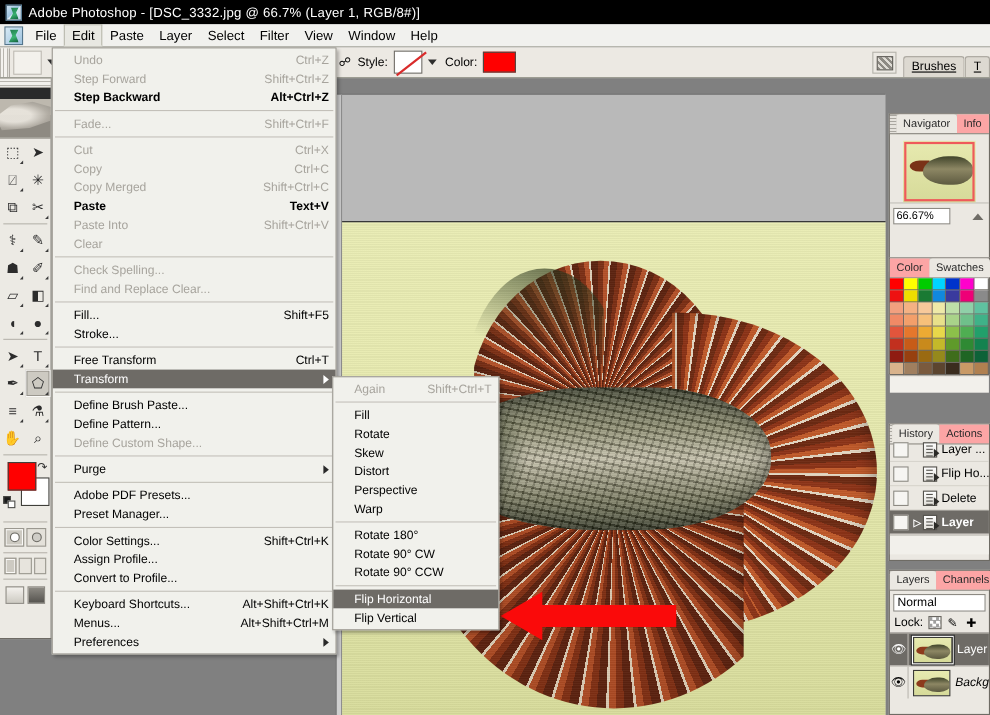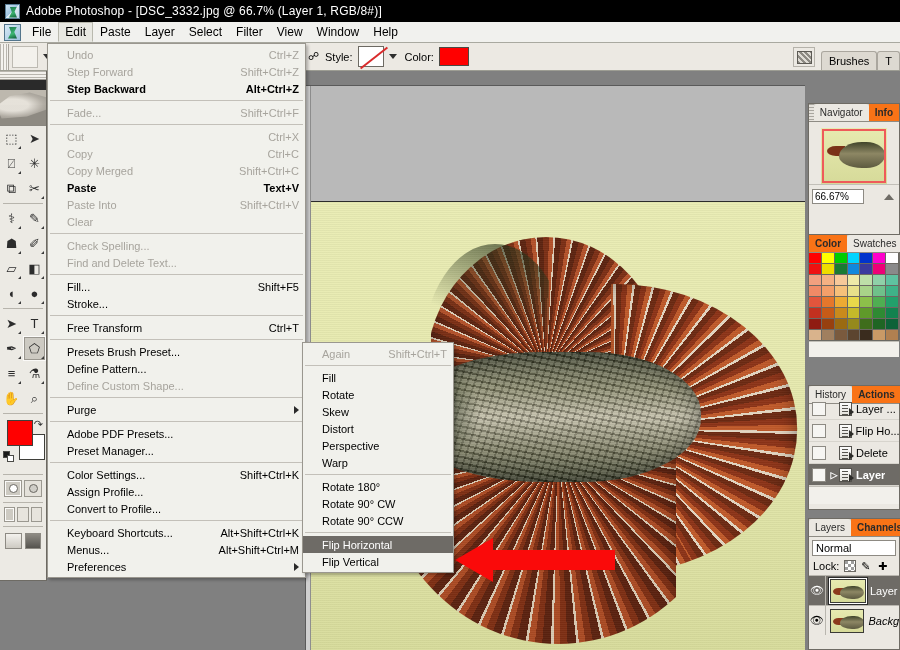--- a/index.html
+++ b/index.html
@@ -88,21 +88,21 @@
     background: #d92b2b; transform: rotate(-38deg); transform-origin: center;
   }
   .color-box { width: 30px; height: 19px; border: 1px solid #4a4a44; }
   .palwell-icon {
     width: 22px; height: 20px; background: #ece9e3; border: 1px solid #b5b2aa; position: relative;
   }
   .palwell-icon::before {
     content:""; position:absolute; left:3px; top:3px; width:13px; height:11px;
     background: repeating-linear-gradient(45deg,#8d8a83 0 2px,#dedbd4 2px 4px); border:1px solid #5c5a54;
   }
-  .well-tabs { display: flex; align-items: flex-end; height: 26px; margin-left: 6px; }
+  .well-tabs { display: flex; align-items: flex-end; height: 26px; margin-left: 6px; text-decoration: underline; }
   .well-tab {
     height: 19px; padding: 3px 7px 0 7px; font-size: 11px;
     background: #ddd9d1; border: 1px solid #aaa69e; border-bottom: none;
     border-radius: 3px 3px 0 0;
   }
 
   
   #toolbox {
     position: absolute; left: 0; top: 71px; width: 47px; height: 510px;
     background: #eceae4; border-right: 1px solid #6e6b64; border-bottom: 1px solid #6e6b64;
@@ -221,22 +221,21 @@
   }
 
   
   .palette {
     position: absolute; left: 808px; width: 92px;
     background: #ebe8e2; border: 1px solid #6e6b64;
   }
   .pal-tabs { display: flex; height: 18px; background: #c9c6bf; border-bottom: 1px solid #8e8b84; }
   .pal-tab {
     font-size: 10px; padding: 3px 6px 0 6px; color: #2a2a2a; white-space: nowrap;
-    background: #f97316;
-    font-weight: bold;
+    background: #fca5a5;
   }
   .pal-tab.active { background: #ebe8e2; border-radius: 3px 3px 0 0; font-weight: normal; }
   .pal-grip { width: 6px; background: repeating-linear-gradient(to bottom,#a9a69f 0 1px,#e6e3dd 1px 3px); }
   .pal-body { padding: 0; }
 
   
   #nav-thumb {
     margin: 6px auto 0 auto; width: 66px; height: 56px;
     background: linear-gradient(180deg,#e7eab0,#d6da99);
     position: relative; overflow: hidden;
@@ -584,38 +583,42 @@
         <span class="acc">Shift+Ctrl+V</span>
       </div>
     <div class="mi dim">
         <span>Clear</span>
       </div>
     <div class="m-sep"></div>
     <div class="mi dim">
         <span>Check Spelling...</span>
       </div>
     <div class="mi dim">
-        <span>Find and Delete Text...</span>
+        <span>Find and Replace Clear...</span>
       </div>
     <div class="m-sep"></div>
     <div class="mi">
         <span>Fill...</span>
         <span class="acc">Shift+F5</span>
       </div>
     <div class="mi">
         <span>Stroke...</span>
       </div>
     <div class="m-sep"></div>
     <div class="mi">
         <span>Free Transform</span>
         <span class="acc">Ctrl+T</span>
       </div>
-    <div class="m-sep"></div>
-    <div class="mi">
-        <span>Presets Brush Preset...</span>
+    <div class="mi hl">
+        <span>Transform</span>
+        <i class="sub-arrow"></i>
+      </div>
+    <div class="m-sep"></div>
+    <div class="mi">
+        <span>Define Brush Paste...</span>
       </div>
     <div class="mi">
         <span>Define Pattern...</span>
       </div>
     <div class="mi dim">
         <span>Define Custom Shape...</span>
       </div>
     <div class="m-sep"></div>
     <div class="mi">
         <span>Purge</span>

